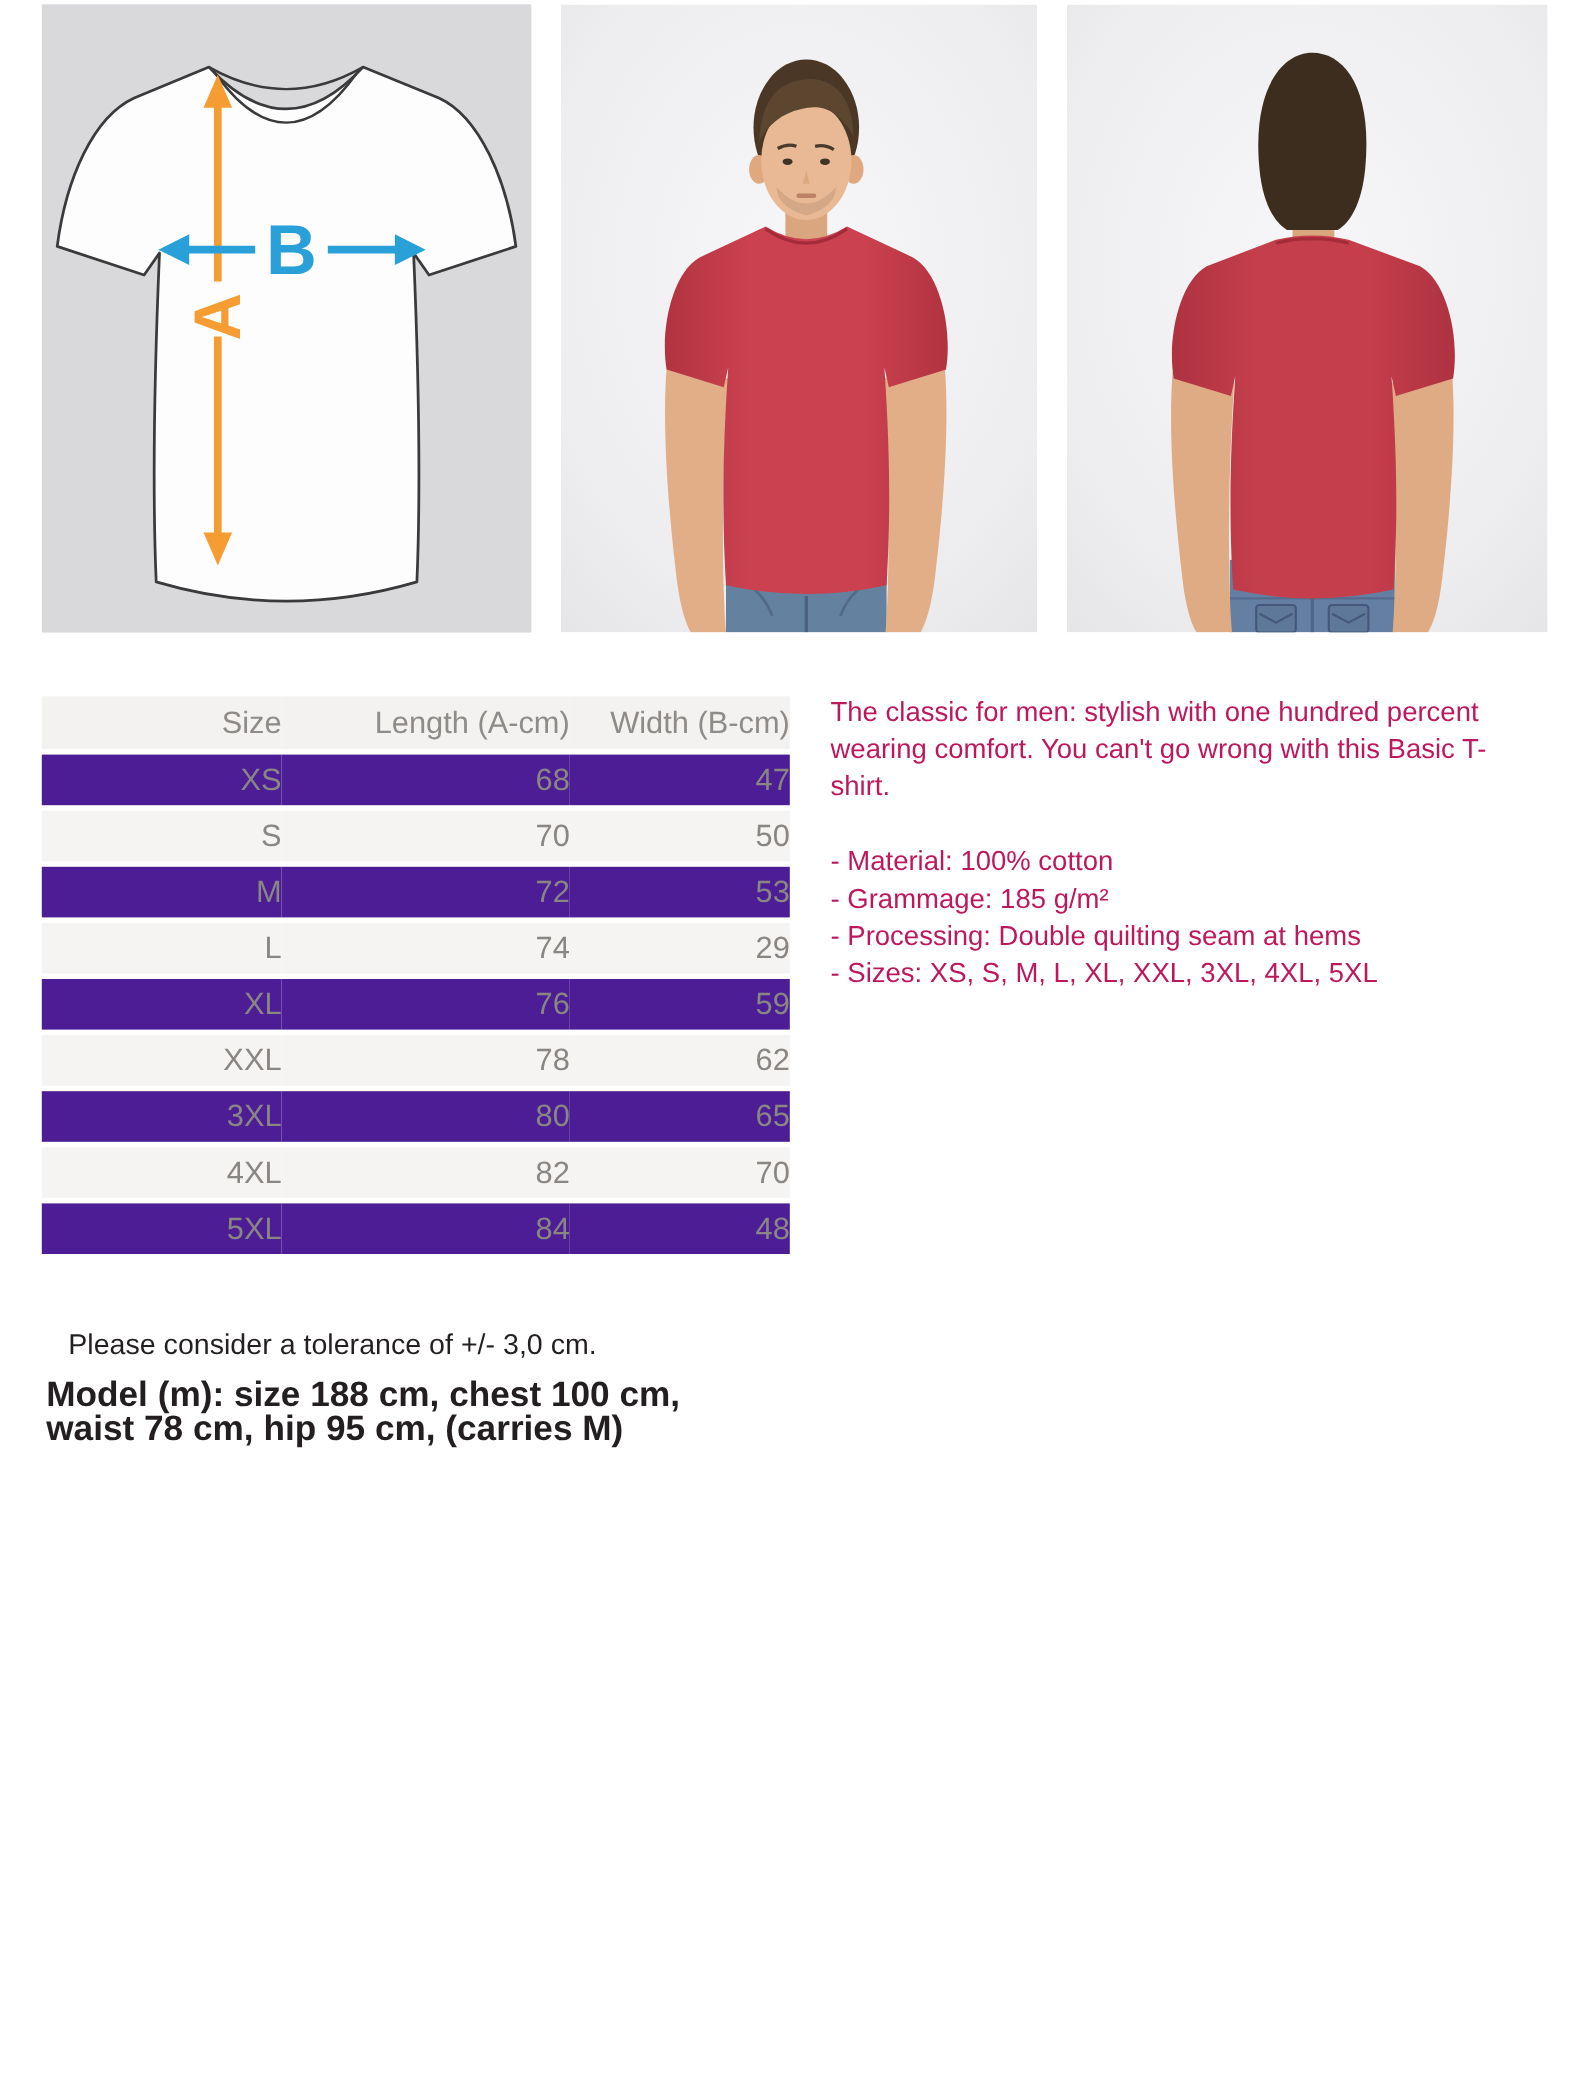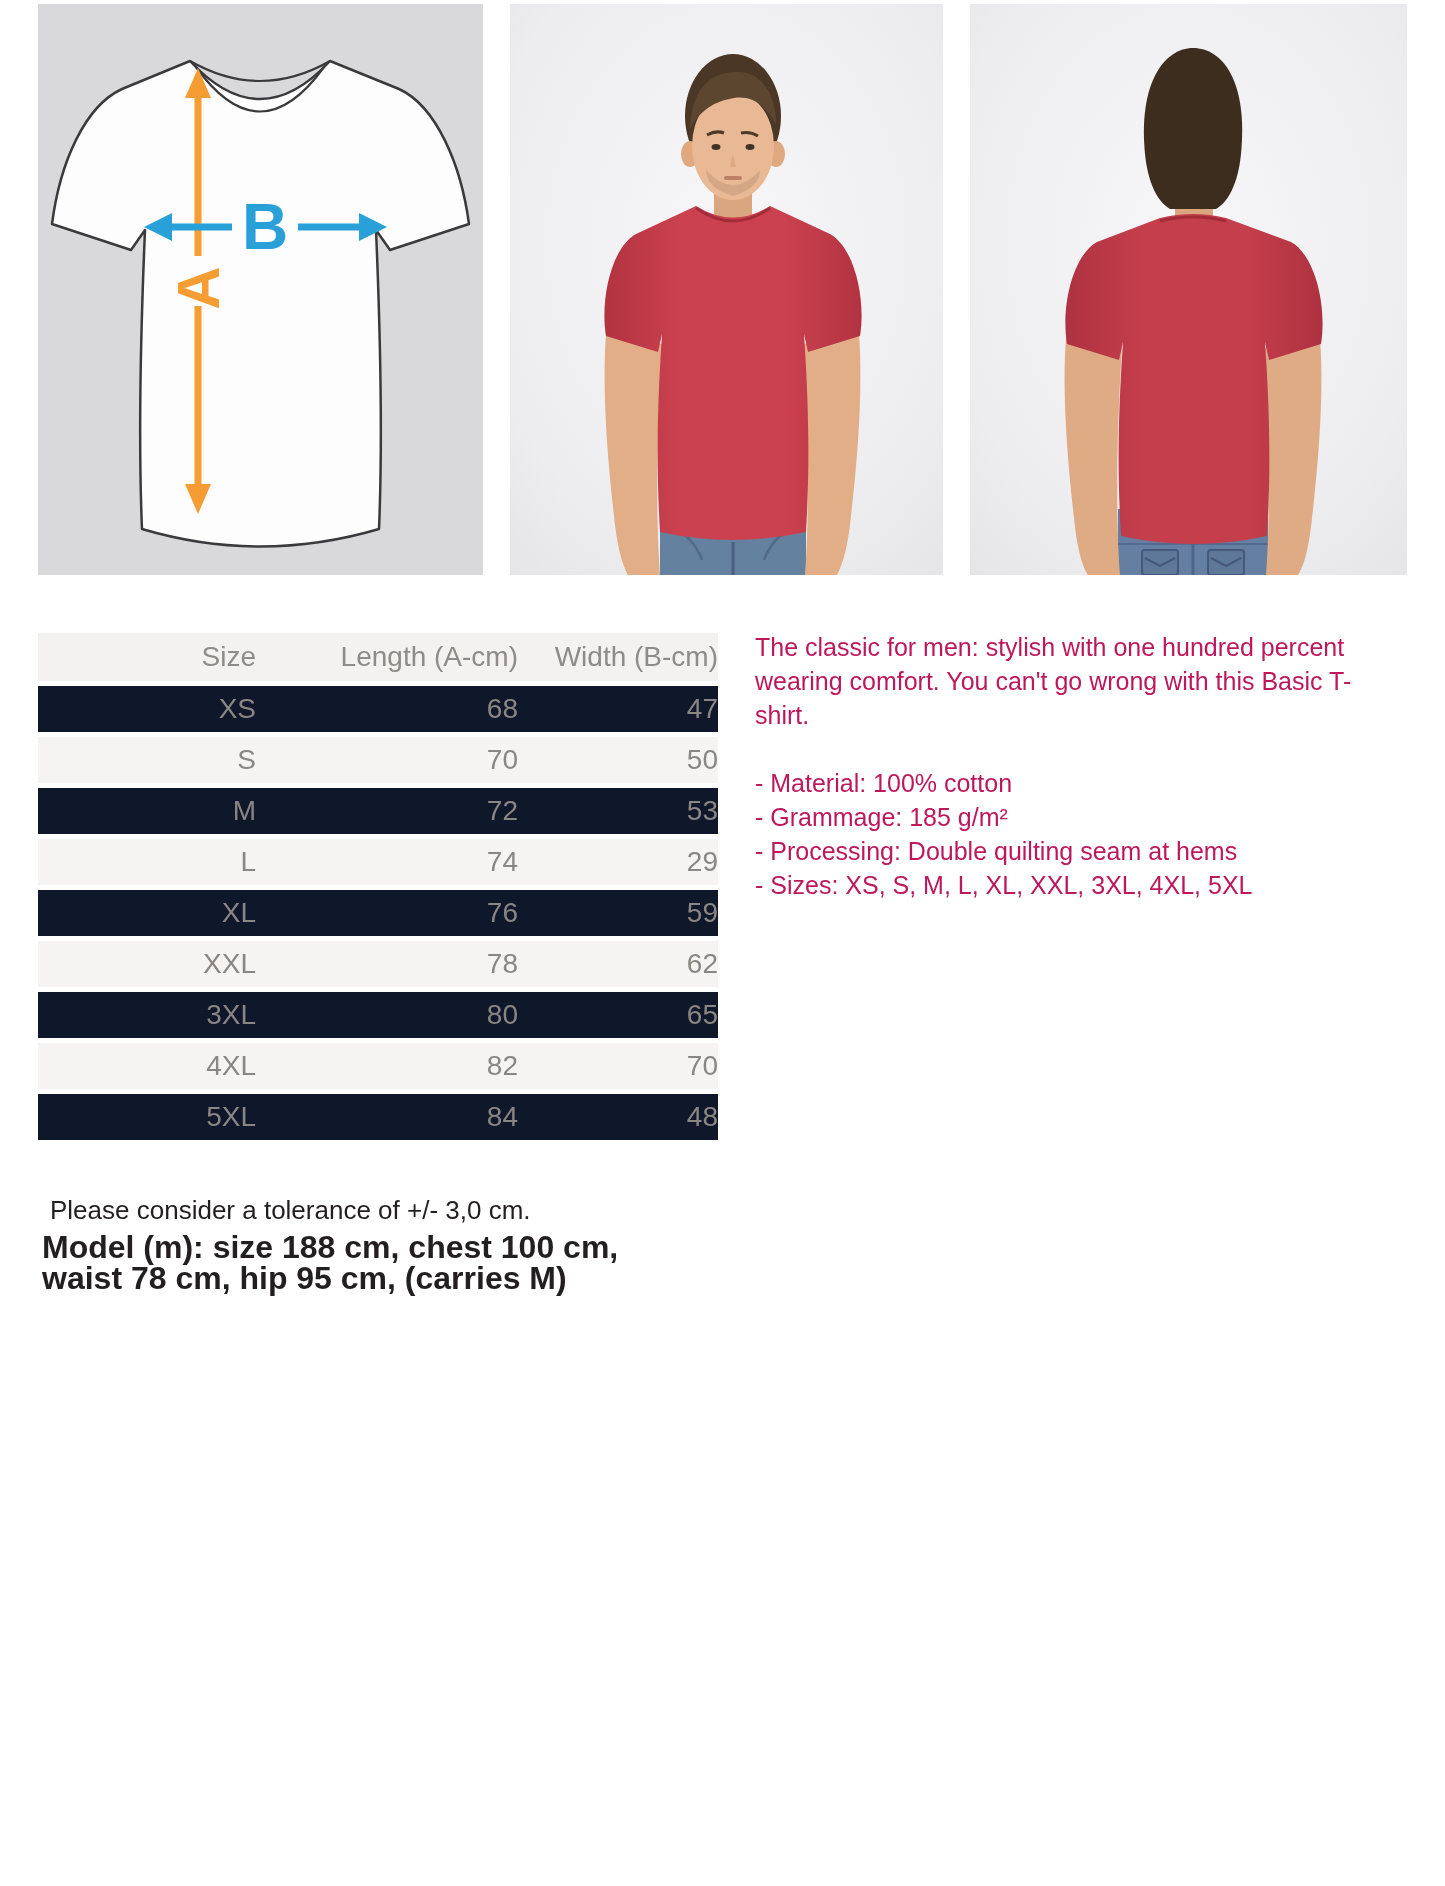--- a/index.html
+++ b/index.html
@@ -20,32 +20,32 @@
   .size-table th, .size-table td {
     text-align:right; font-weight:400; padding:0; margin:0;
   }
   .size-table th {
     height:48px; background:#f3f2f0; color:#8e8b88; font-size:28px;
   }
   .size-table td {
     height:46px; color:#8a8683; font-size:28px;
   }
   .size-table th.c1, .size-table td.c1 { padding-left:38px; }
-  .size-table tr.dark td  { background:#0f172a; }
+  .size-table tr.dark td  { background:#4c1d95; }
   .size-table tr.light td { background:#f5f4f2; }
 
   .description {
     position:absolute; left:755px; top:630px; width:640px;
     color:#be185d; font-size:25px; line-height:34px;
   }
   .description .intro { margin:0 0 34px 0; }
   .description .bullet { white-space:nowrap; }
 
   .notes { position:absolute; left:40px; top:1192px; width:620px; color:#231f20; }
-  .notes .tolerance { margin:0; padding-left:10px; font-size:26px; line-height:36px; }
+  .notes .tolerance { margin:12px; padding-left:10px; font-size:26px; line-height:36px; }
   .notes .model-info { margin:4px 0 0 0; padding-left:2px; font-size:32px; font-weight:700; line-height:31px; }
 </style>
 </head>
 <body>
 
 <div class="page">
 
   <div class="panel diagram-panel">
     <svg viewBox="0 0 445 571">
       <rect x="0" y="0" width="445" height="571" fill="#d9d9db"></rect>

